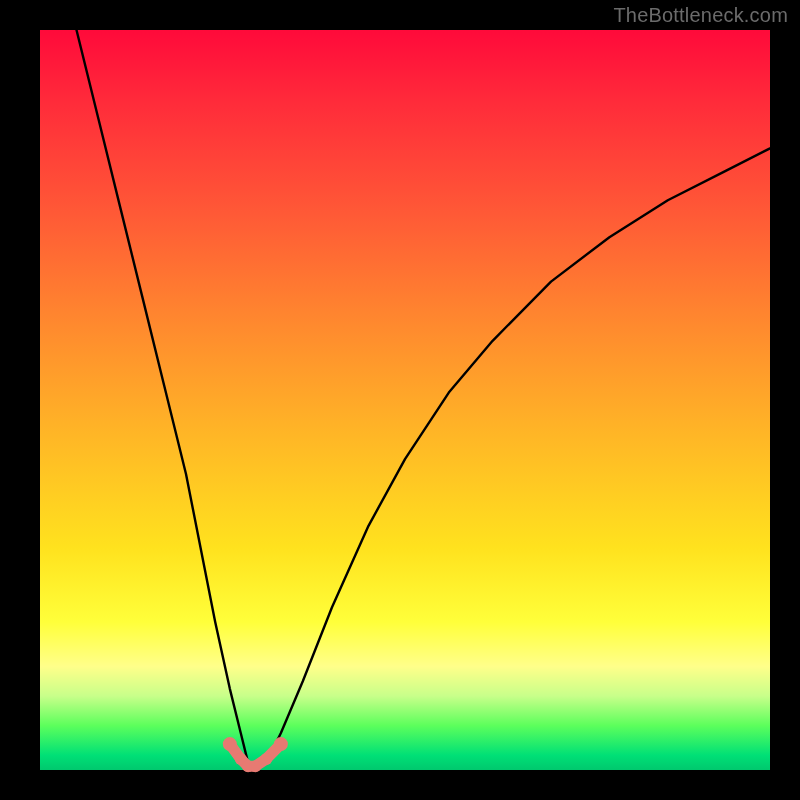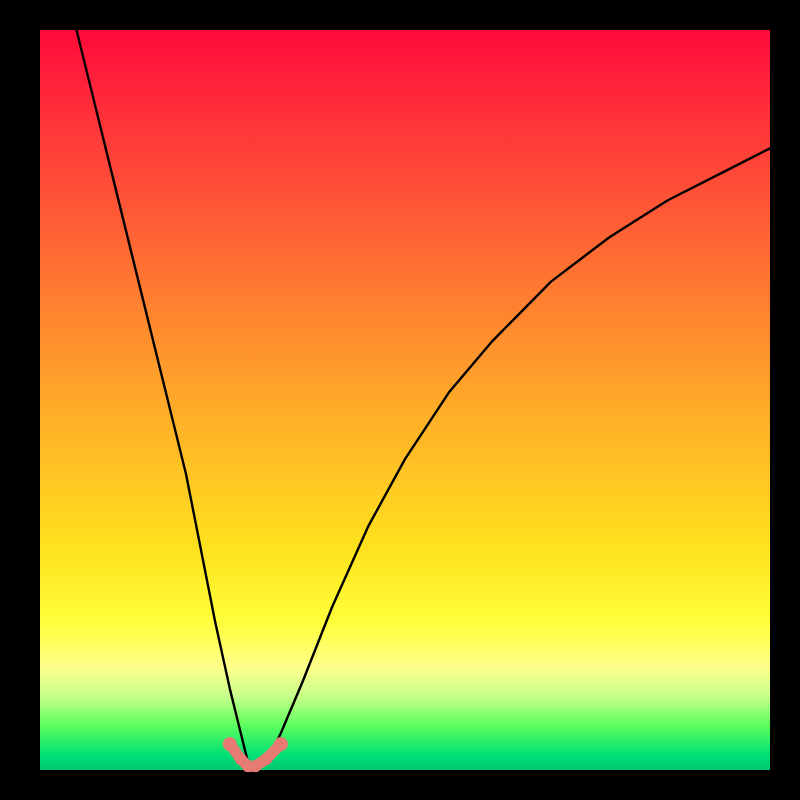--- a/index.html
+++ b/index.html
@@ -56,20 +56,21 @@
     top: 0;
     width: 730px;
     height: 740px;
     overflow: visible;
   }
 </style>
 </head>
 <body>
 
 <div class="frame">
+  <div class="watermark">TheBottleneck.com</div>
   <div class="plot">
     <svg class="overlay" viewBox="0 0 730 740" preserveAspectRatio="none">
       <path id="curve-path" fill="none" stroke="#000" stroke-width="2.4" stroke-linecap="round" stroke-linejoin="round" d="M36.50 0.00 L58.40 88.80 L80.30 177.60 L102.20 266.40 L124.10 355.20 L146.00 444.00 L160.60 518.00 L175.20 592.00 L189.80 658.60 L200.75 703.00 L208.05 732.60 L215.35 740.00 L226.30 732.60 L240.90 703.00 L262.80 651.20 L292.00 577.20 L328.50 495.80 L365.00 429.20 L408.80 362.60 L452.60 310.80 L511.00 251.60 L569.40 207.20 L627.80 170.20 L686.20 140.60 L730.00 118.40"></path>
       <path id="marker-stroke" fill="none" stroke="#e77a72" stroke-width="11" stroke-linecap="round" stroke-linejoin="round" d="M189.80 714.10 L200.75 728.90 L208.05 736.30 L215.35 736.30 L226.30 728.90 L240.90 714.10"></path>
       <g id="marker-dots">
           <circle cx="189.80" cy="714.10" r="7" fill="#e77a72"></circle>
           <circle cx="200.75" cy="728.90" r="6" fill="#e77a72"></circle>
           <circle cx="208.05" cy="736.30" r="6" fill="#e77a72"></circle>
           <circle cx="215.35" cy="736.30" r="6" fill="#e77a72"></circle>
           <circle cx="226.30" cy="728.90" r="6" fill="#e77a72"></circle>

